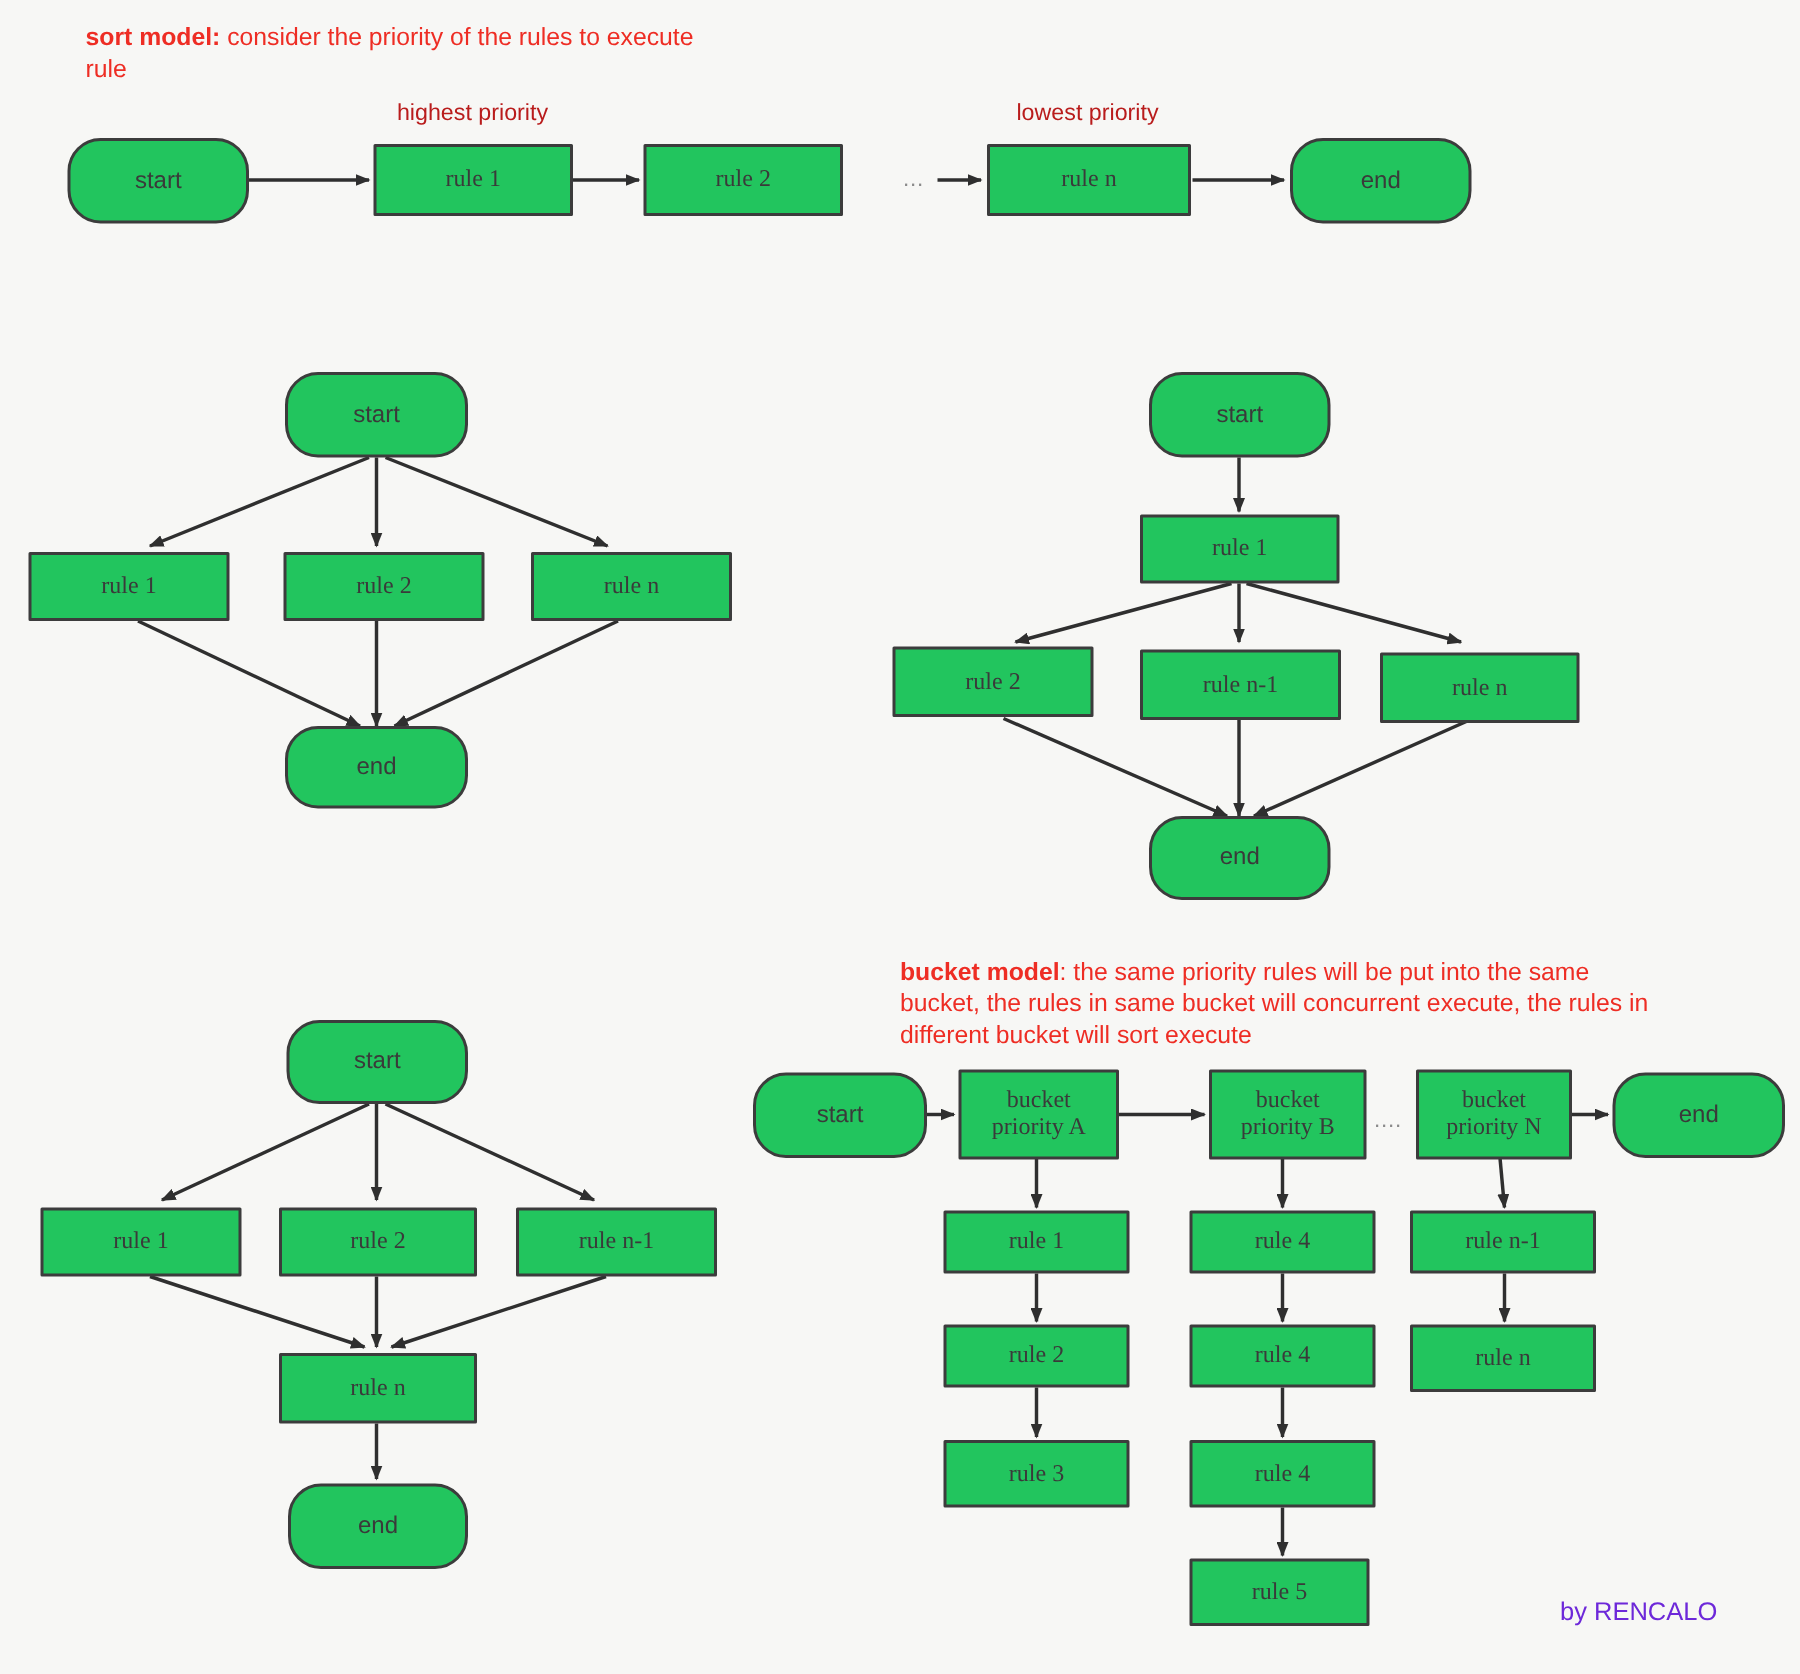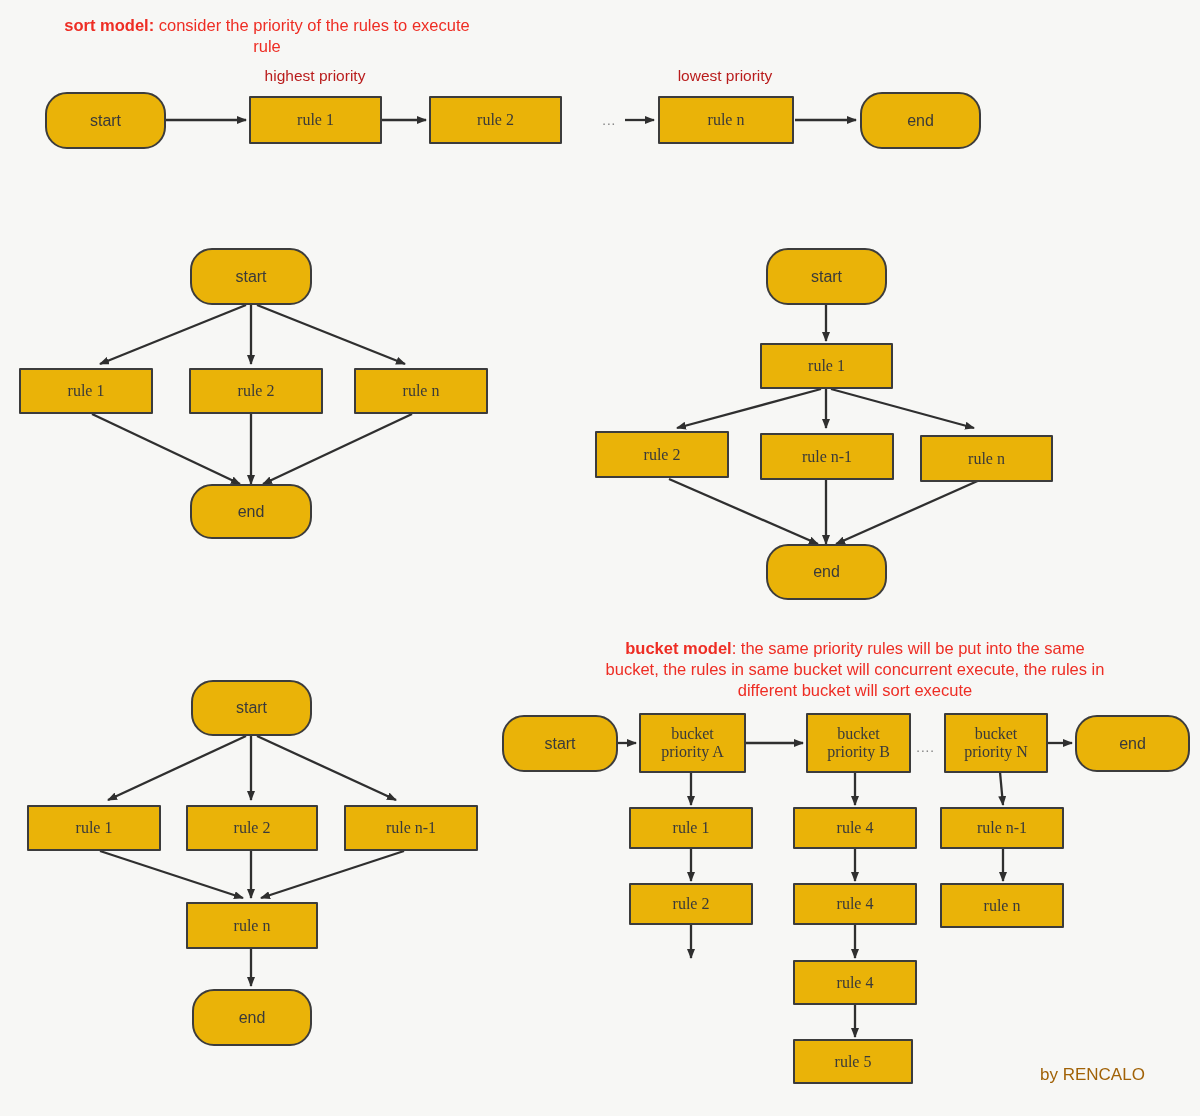--- a/index.html
+++ b/index.html
@@ -21,27 +21,26 @@
     left: 0; top: 0;
     width: 1200px; height: 1116px;
     pointer-events: none;
   }
 
   .caption {
     position: absolute;
     color: #ee2d24;
     font-size: 16.5px;
     line-height: 1.28;
-    text-align: center;
   }
   .caption b { font-weight: bold; }
 
   .node {
     position: absolute;
-    background: #eab308;
+    background: #22c55e;
     border: 2.2px solid #3c3c3c;
     display: flex;
     align-items: center;
     justify-content: center;
     text-align: center;
     font-size: 16px;
     color: #3a3a3a;
     line-height: 1.12;
     white-space: pre-line;
   }
@@ -60,21 +59,21 @@
   .ellipsis-mark {
     position: absolute;
     font-size: 15px;
     color: #8a8a8a;
     letter-spacing: 0.5px;
   }
 
   .signature {
     position: absolute;
     font-size: 17px;
-    color: #a16207;
+    color: #6d28d9;
     font-weight: 500;
   }
 </style>
 </head>
 <body>
 
 <div id="canvas">
 
   <svg class="edges" viewBox="0 0 1200 1116">
     <defs>
@@ -177,20 +176,21 @@
 priority A</div>
   <div class="node rect" style="left:806px; top:713px; width:105px; height:60px;">bucket
 priority B</div>
   <div class="ellipsis-mark" style="left:916px; top:738px;">....</div>
   <div class="node rect" style="left:944px; top:713px; width:104px; height:60px;">bucket
 priority N</div>
   <div class="node terminal" style="left:1075px; top:715px; width:115px; height:57px;">end</div>
 
   <div class="node rect" style="left:629px; top:807px; width:124px; height:42px;">rule 1</div>
   <div class="node rect" style="left:629px; top:883px; width:124px; height:42px;">rule 2</div>
+  <div class="node rect" style="left:629px; top:960px; width:124px; height:45px;">rule 3</div>
 
   <div class="node rect" style="left:793px; top:807px; width:124px; height:42px;">rule 4</div>
   <div class="node rect" style="left:793px; top:883px; width:124px; height:42px;">rule 4</div>
   <div class="node rect" style="left:793px; top:960px; width:124px; height:45px;">rule 4</div>
   <div class="node rect" style="left:793px; top:1039px; width:120px; height:45px;">rule 5</div>
 
   <div class="node rect" style="left:940px; top:807px; width:124px; height:42px;">rule n-1</div>
   <div class="node rect" style="left:940px; top:883px; width:124px; height:45px;">rule n</div>
 
   <div class="signature" style="left:1040px; top:1065px;">by RENCALO</div>

